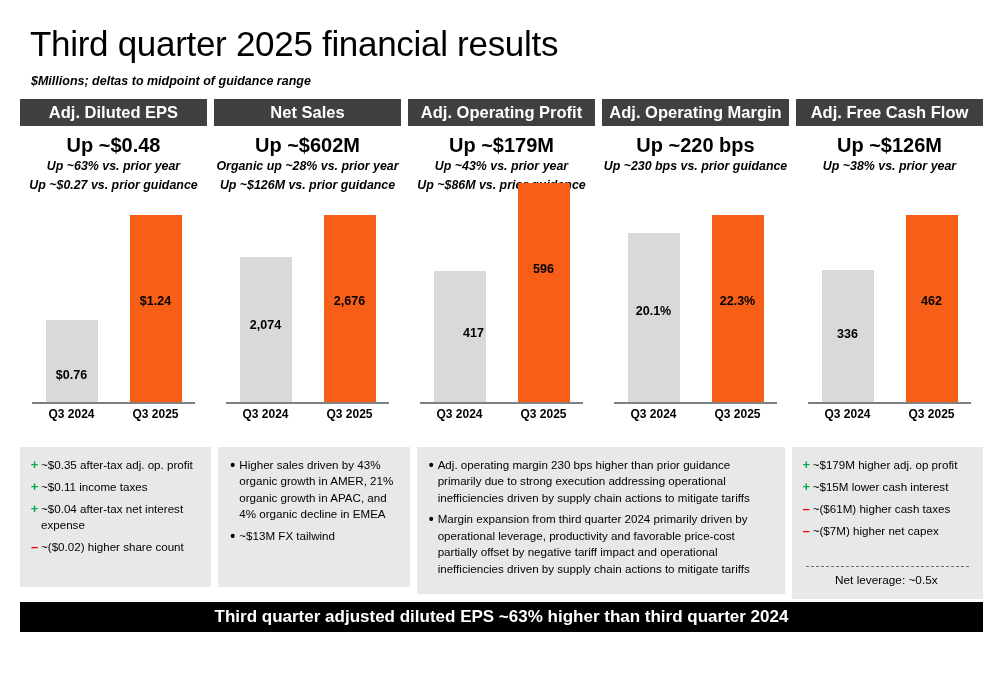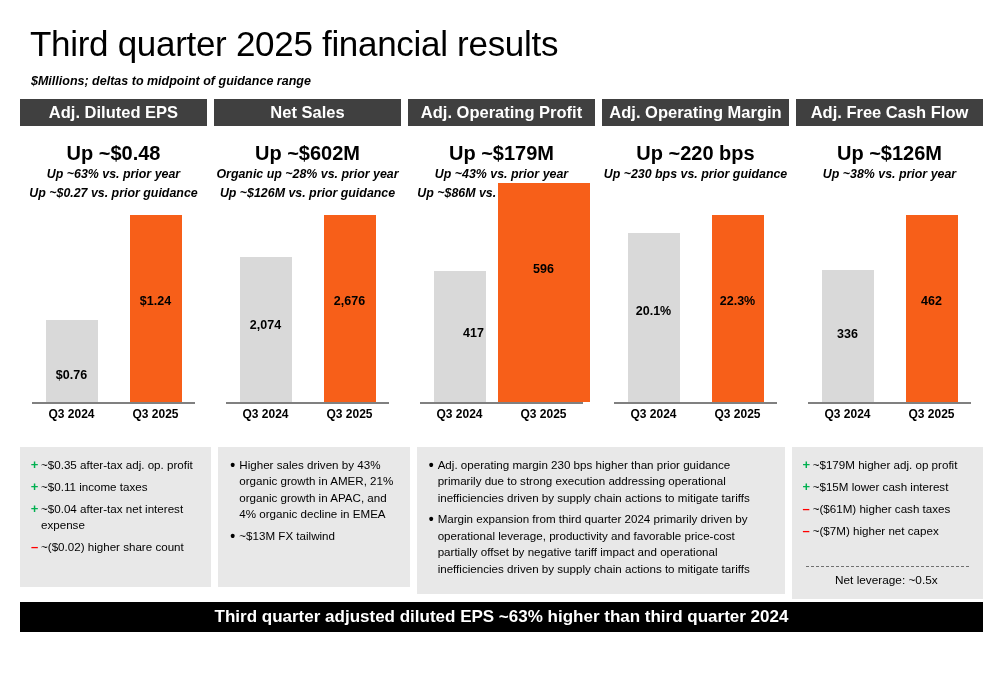--- a/index.html
+++ b/index.html
@@ -57,21 +57,21 @@
     font-weight: bold;
     line-height: 1.35;
     padding: 2px 2px 3px 2px;
     white-space: nowrap;
     overflow: hidden;
   }
   .col-main {
     text-align: center;
     font-size: 20px;
     font-weight: bold;
-    margin-top: 16px;
+    margin-top: 8px;
     white-space: nowrap;
   }
   .col-sub {
     text-align: center;
     font-size: 12.4px;
     font-weight: bold;
     font-style: italic;
     line-height: 1.55;
     white-space: nowrap;
   }
@@ -304,21 +304,21 @@
   </div>
 
   <div class="chart">
     <div class="plot">
       <div class="bar-wrap">
         <div class="bar prior" style="height: 131px;">
           <span class="bar-label" style="top: 55px; padding-left: 28px;">417</span>
         </div>
       </div>
       <div class="bar-wrap">
-        <div class="bar current" style="height: 229px; padding-left: 40px;">
+        <div class="bar current" style="height: 229px;">
           <span class="bar-label" style="top: 79px;">596</span>
         </div>
       </div>
     </div>
     <div class="axis-line"></div>
     <div class="axis-labels">
       <div class="axis-tick">Q3 2024</div>
       <div class="axis-tick">Q3 2025</div>
     </div>
   </div>

